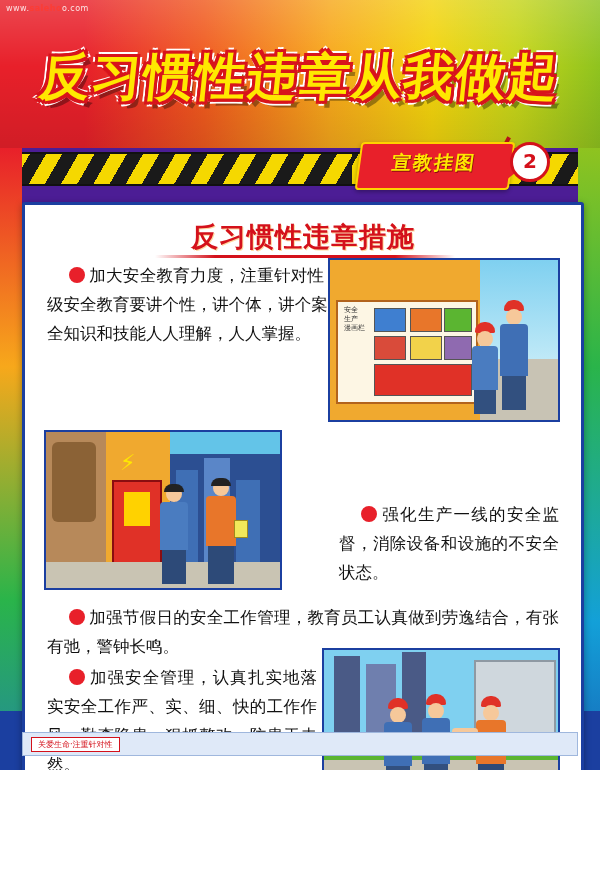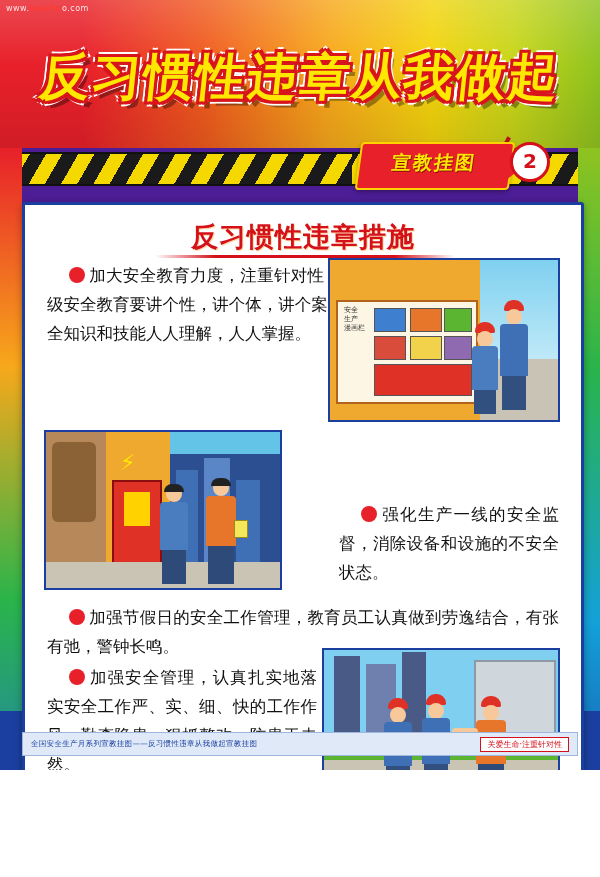--- a/index.html
+++ b/index.html
@@ -232,17 +232,16 @@
     <div class="person" style="left:150px;top:46px;width:36px;height:98px;">
       <div class="helmet" style="left:7px;top:0;background:#e03127;"></div>
       <div class="head" style="left:9px;top:9px;"></div>
       <div class="body-o" style="left:2px;top:24px;width:30px;height:44px;"></div>
       <div class="legs" style="left:4px;top:68px;width:26px;height:30px;background:#2d4a78;"></div>
     </div>
     <div style="position:absolute;left:128px;top:78px;width:26px;height:7px;background:#f6c89a;border-radius:4px;"></div>
   </div>
 
   <div class="footer">
-    <div class="footer-left">全国安全生产月系列宣教挂图——反习惯性违章从我做起宣教挂图</div>
     <div class="footer-right">关爱生命·注重针对性</div>
   </div>
 
 </div>
 
 </body></html>

